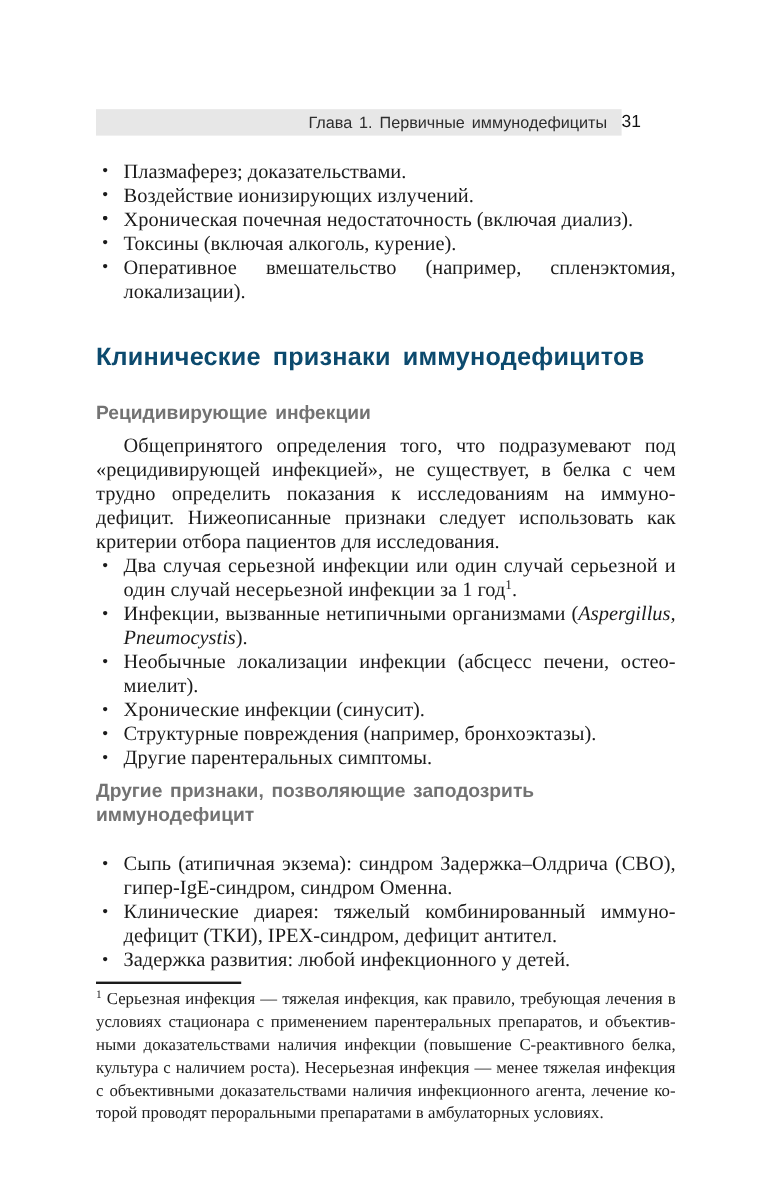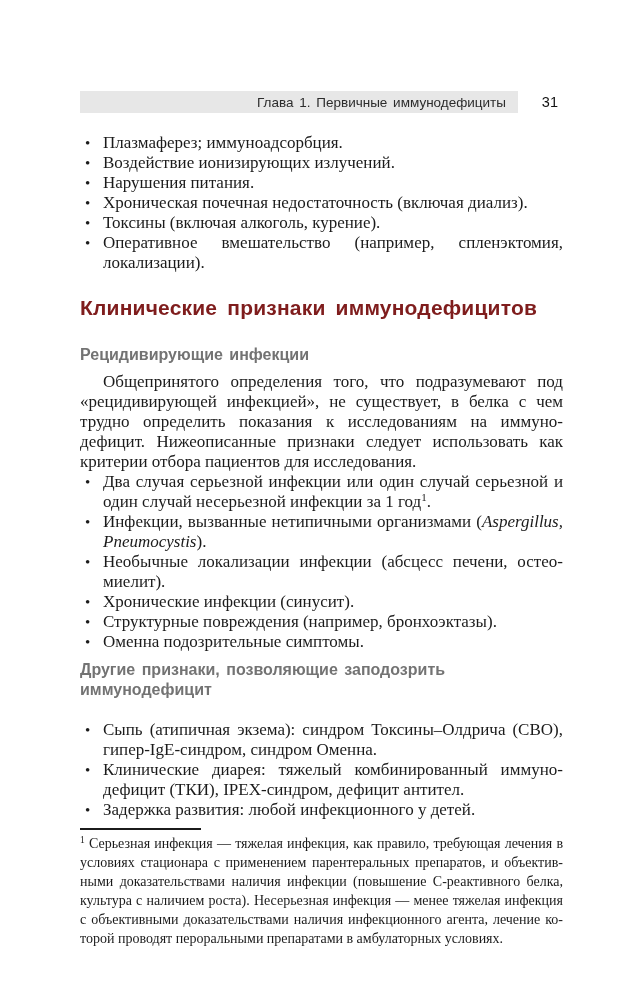--- a/index.html
+++ b/index.html
@@ -32,21 +32,20 @@
     justify-content: flex-end;
     padding-right: 12px;
     box-sizing: border-box;
     font-family: "Liberation Sans", "DejaVu Sans", sans-serif;
     font-size: 13.5px;
     color: #2c2c2c;
     word-spacing: 2px;
   }
   .pagenum {
     flex: 1;
-    text-align: right;
     padding-right: 5px;
     font-family: "Liberation Sans", "DejaVu Sans", sans-serif;
     font-size: 14.5px;
     line-height: 22px;
     color: #111;
   }
 
   
   .blist {
     list-style: none;
@@ -63,26 +62,26 @@
     margin: 0;
   }
   .blist .b {
     position: absolute;
     left: 5px;
     top: 0;
     font-size: 15px;
   }
 
   h1 {
-    margin: 22px 0 0 0;
+    margin: 32px 0 0 0;
     font-family: "Liberation Sans", "DejaVu Sans", sans-serif;
     font-weight: bold;
     font-size: 21px;
     line-height: 26px;
-    color: #7f1d1d;
+    color: #0c4a6e;
     word-spacing: 4px;
     letter-spacing: 0.2px;
   }
   h2 {
     margin: 24px 0 0 0;
     font-family: "Liberation Sans", "DejaVu Sans", sans-serif;
     font-weight: bold;
     font-size: 16px;
     line-height: 20px;
     color: #737373;
@@ -131,48 +130,48 @@
 <div class="page">
 
   <header class="pagehead">
     <div class="band">
       <span>Глава 1. Первичные иммунодефициты</span>
     </div>
     <div class="pagenum">31</div>
   </header>
 
   <ul class="blist">
-    <li><span class="b">•</span><span>Плазмаферез; иммуноадсорбция.</span></li>
+    <li><span class="b">•</span><span>Плазмаферез; доказательствами.</span></li>
     <li><span class="b">•</span><span>Воздействие ионизирующих излучений.</span></li>
-    <li><span class="b">•</span><span>Нарушения питания.</span></li>
+    <li><span class="b">•</span></li>
     <li><span class="b">•</span><span>Хроническая почечная недостаточность (включая диализ).</span></li>
     <li><span class="b">•</span><span>Токсины (включая алкоголь, курение).</span></li>
     <li><span class="b">•</span><span>Оперативное вмешательство (например, спленэктомия, локализации).</span></li>
   </ul>
 
   <h1>Клинические признаки иммунодефицитов</h1>
 
   <h2 class="afterh1">Рецидивирующие инфекции</h2>
 
   <p class="body">Общепринятого определения того, что подразумевают под «рецидивирующей инфекцией», не существует, в белка с чем трудно определить показания к исследованиям на иммуно­дефицит. Нижеописанные признаки следует использовать как критерии отбора пациентов для исследования.</p>
 
   <ul class="blist">
     <li><span class="b">•</span><span>Два случая серьезной инфекции или один случай серьез­ной и один случай несерьезной инфекции за 1 год</span><sup class="fnref">1</sup><span>.</span></li>
     <li><span class="b">•</span><span>Инфекции, вызванные нетипичными организмами (</span><i class="latin">Aspergillus, Pneumocystis</i><span>).</span></li>
     <li><span class="b">•</span><span>Необычные локализации инфекции (абсцесс печени, остео­миелит).</span></li>
     <li><span class="b">•</span><span>Хронические инфекции (синусит).</span></li>
     <li><span class="b">•</span><span>Структурные повреждения (например, бронхоэктазы).</span></li>
-    <li><span class="b">•</span><span>Оменна подозрительные симптомы.</span></li>
+    <li><span class="b">•</span><span>Другие парентеральных симптомы.</span></li>
   </ul>
 
   <h2 class="twoline">Другие признаки, позволяющие заподозрить
 иммунодефицит</h2>
 
   <ul class="blist">
-    <li><span class="b">•</span><span>Сыпь (атипичная экзема): синдром Токсины–Олдрича (СВО), гипер-IgE-синдром, синдром Оменна.</span></li>
+    <li><span class="b">•</span><span>Сыпь (атипичная экзема): синдром Задержка–Олдрича (СВО), гипер-IgE-синдром, синдром Оменна.</span></li>
     <li><span class="b">•</span><span>Клинические диарея: тяжелый комбинированный иммуно­дефицит (ТКИ), IPEX-синдром, дефицит антител.</span></li>
     <li><span class="b">•</span><span>Задержка развития: любой инфекционного у детей.</span></li>
   </ul>
 
   <footer class="footnote">
     <div class="fnrule"></div>
     <p class="fn"><sup class="fnref">1</sup><span> Серьезная инфекция — тяжелая инфекция, как правило, требующая лечения в условиях стационара с применением парентеральных препаратов, и объектив­ными доказательствами наличия инфекции (повышение С-реактивного белка, культура с наличием роста). Несерьезная инфекция — менее тяжелая инфекция с объективными доказательствами наличия инфекционного агента, лечение ко­торой проводят пероральными препаратами в амбулаторных условиях.</span></p>
   </footer>
 
 </div>

